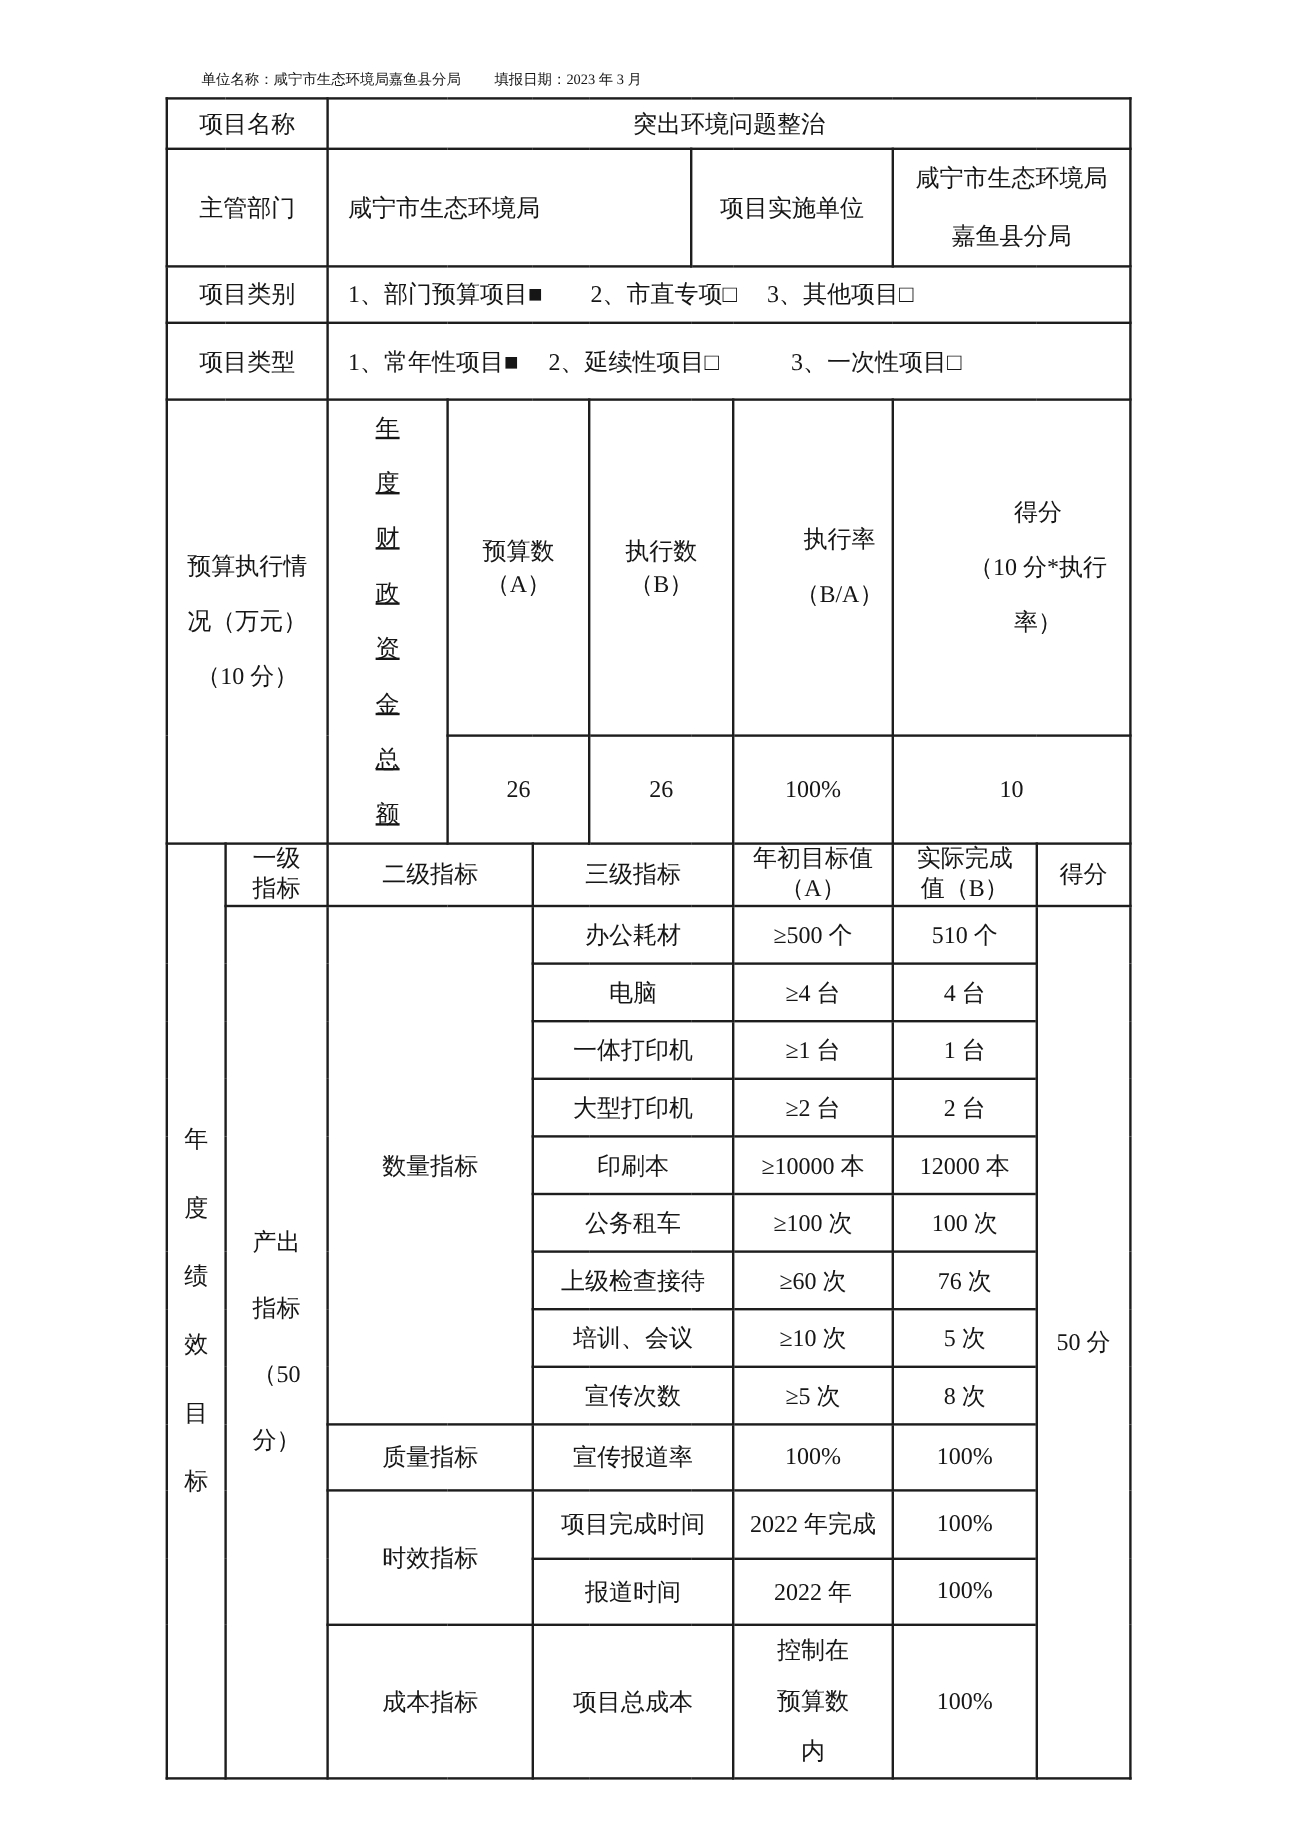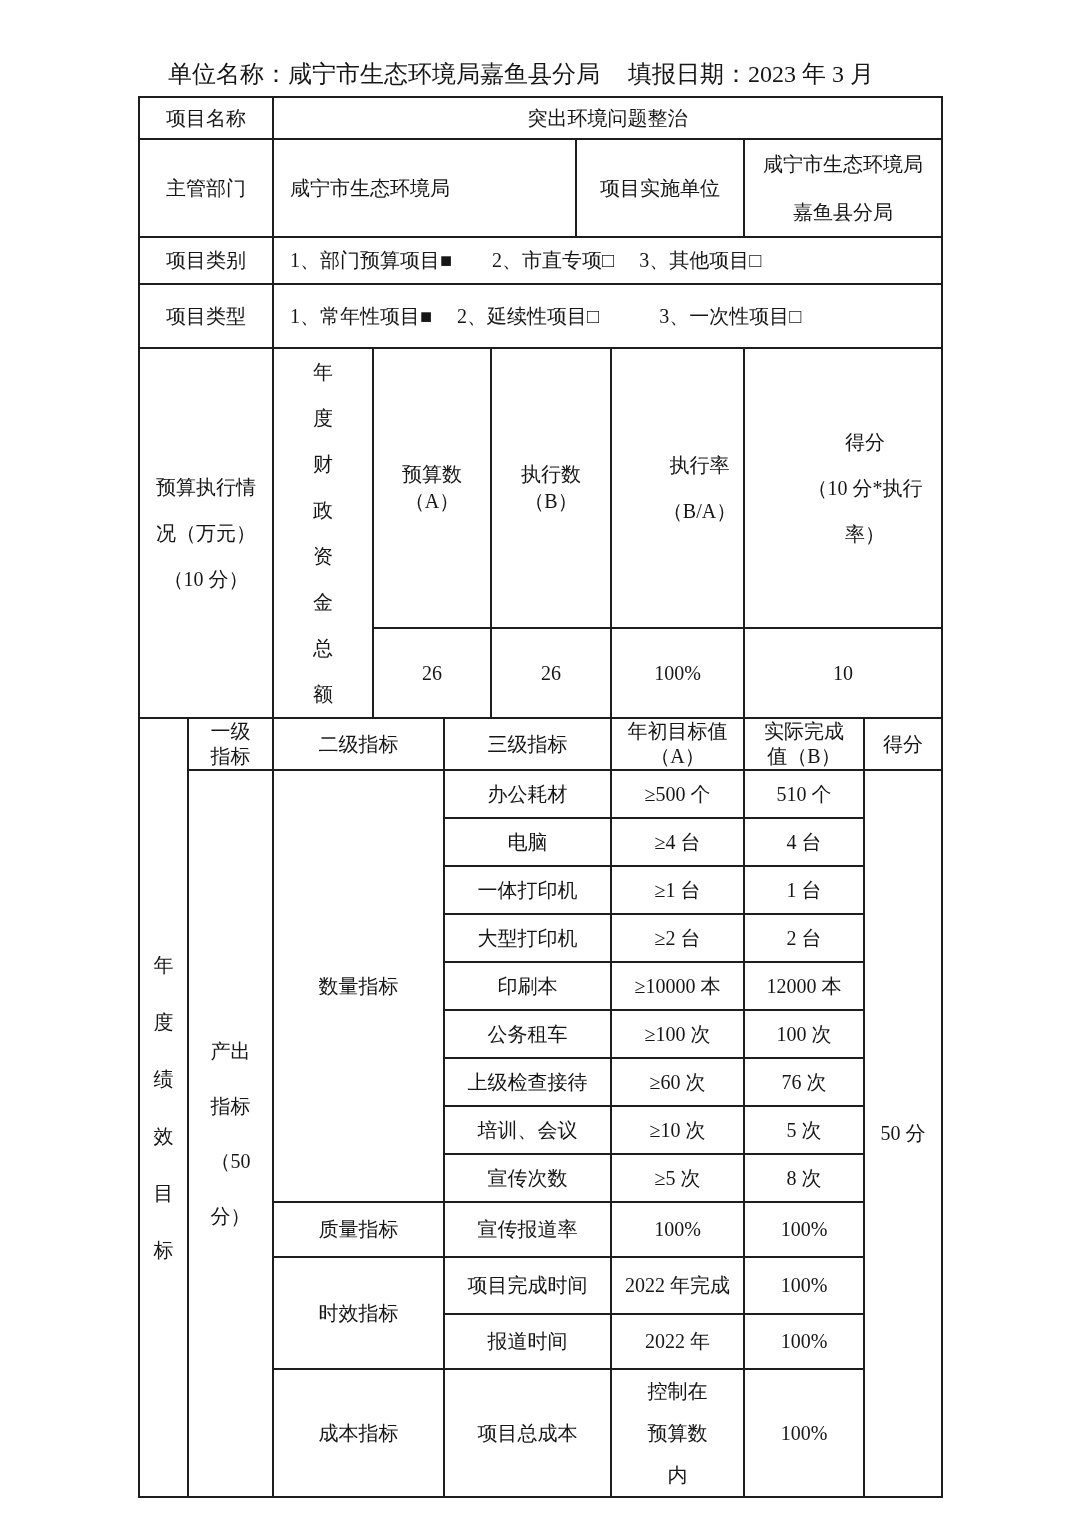--- a/index.html
+++ b/index.html
@@ -16,21 +16,21 @@
     margin: 0;
     padding-top: 118px;
     text-align: center;
     font-size: 30px;
     font-weight: bold;
     letter-spacing: 1px;
   }
 
   .meta {
     margin: 58px 0 6px 168px;
-    font-size: 24px;
+    font-size: 12px;
   }
   .meta .unit { margin-right: 28px; }
 
   table.main {
     border-collapse: collapse;
     table-layout: fixed;
     margin-left: 138px;
     width: 803px;
   }
   td {
@@ -53,21 +53,21 @@
   tr.r17 { height: 55px; }
   tr.r18 { height: 57px; }
   tr.r19 { height: 55px; }
   tr.r20 { height: 80px; }
 
   td.al { text-align: left; padding-left: 16px; }
 
   td.wrap2 { padding: 0 14px; line-height: 2.4; }
 
   td.budget-label { padding: 0 14px; line-height: 2.3; }
-  td.fund-label   { padding: 0 35px; line-height: 2.3; }
+  td.fund-label   { padding: 0 35px; line-height: 2.3; text-decoration: underline; }
   td.two-line     { line-height: 2.3; padding-left: 48px; }
 
   tr.r7 td { line-height: 1.25; }
   td.hdr-t { padding: 0 6px; }
   td.hdr-a { padding: 0 14px; }
   td.hdr-pad { padding: 0 12px; }
 
   td.v-cell { vertical-align: middle; }
   .v-text {
     width: 1.15em;

